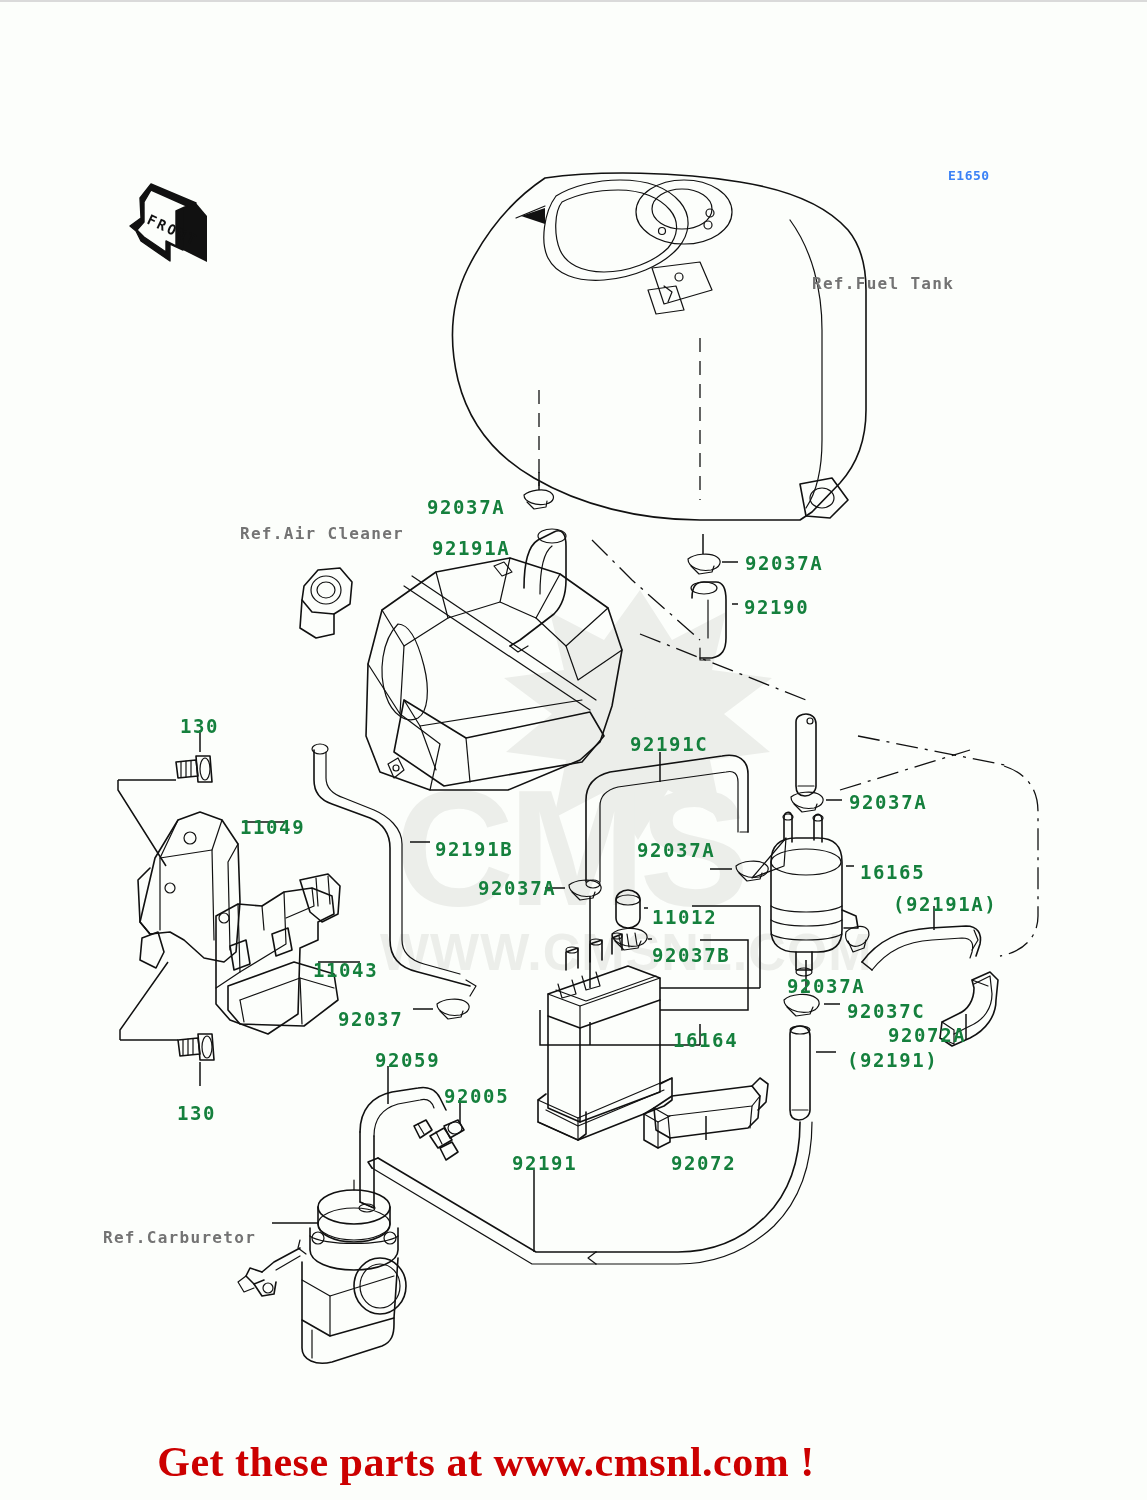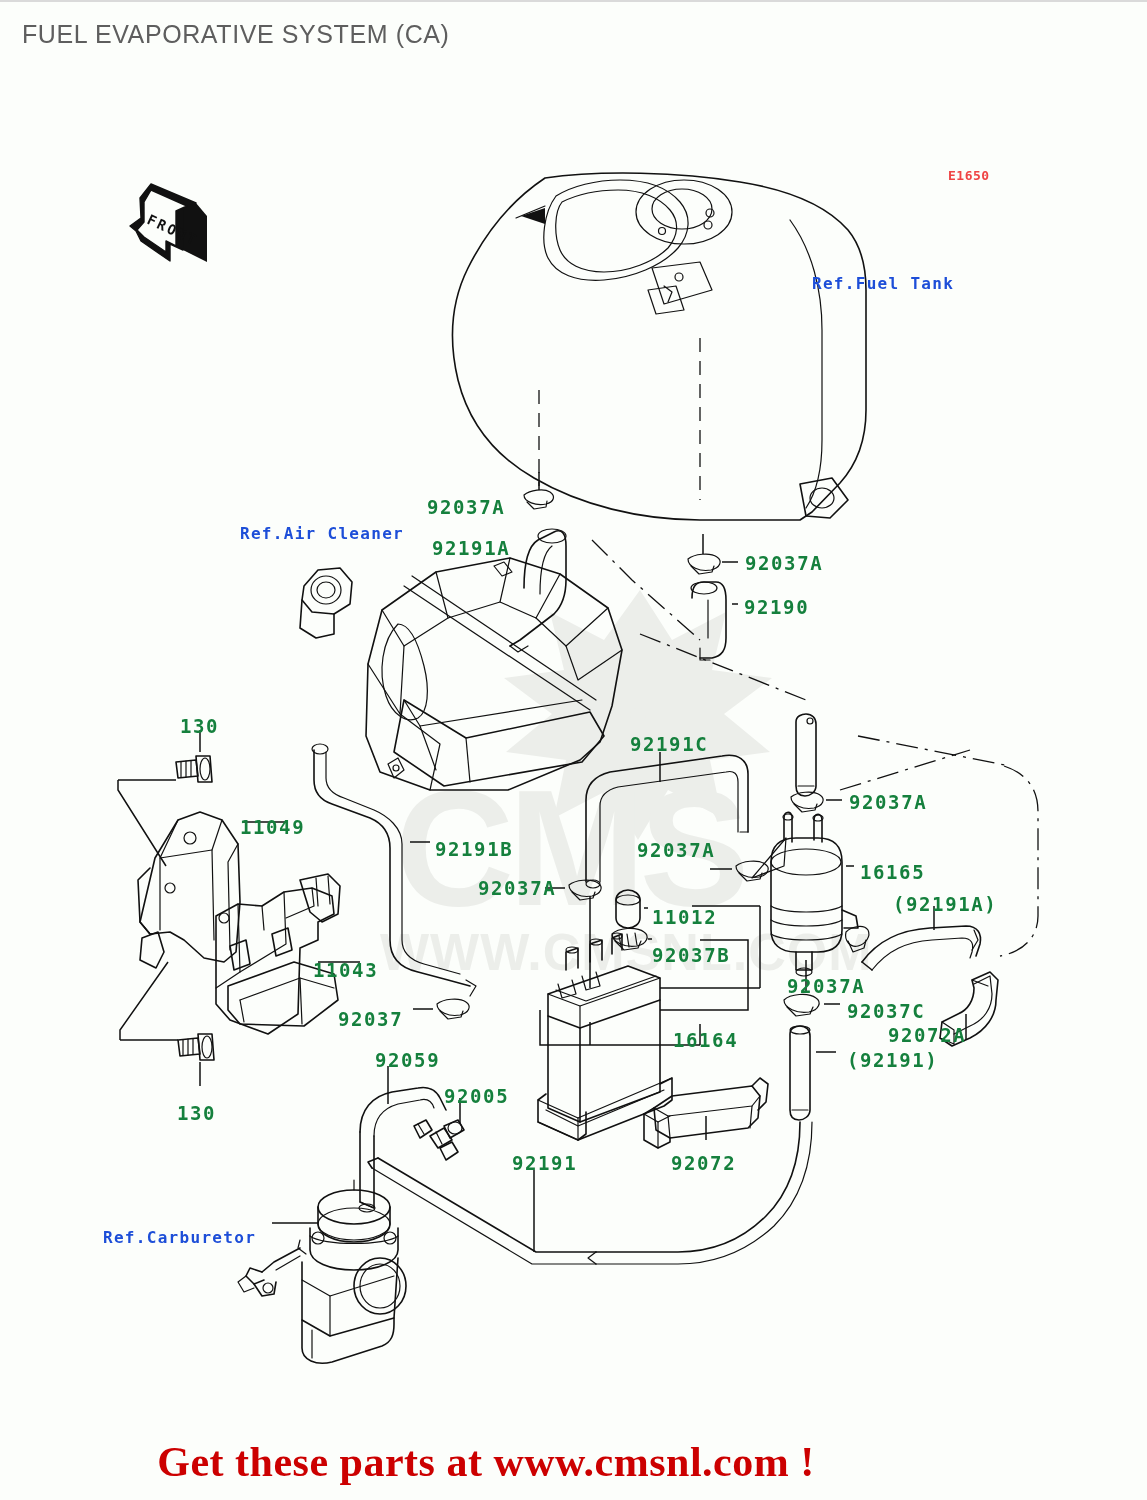--- a/index.html
+++ b/index.html
@@ -35,21 +35,21 @@
     white-space: nowrap;
   }
   #diagram-code {
     position: absolute;
     left: 948px;
     top: 168px;
     font-family: "DejaVu Sans Mono", monospace;
     font-size: 13px;
     font-weight: bold;
     letter-spacing: 0.5px;
-    color: #ef4444;
+    color: #3b82f6;
   }
   #footer-cta {
     position: absolute;
     left: 0;
     top: 1438px;
     width: 972px;
     text-align: center;
     font-family: "Liberation Serif", serif;
     font-size: 42px;
     font-weight: bold;
@@ -69,33 +69,32 @@
     font-weight: bold;
     color: #15803d;
     letter-spacing: 1.6px;
     white-space: nowrap;
   }
   .lbl-ref {
     position: absolute;
     font-family: "DejaVu Sans Mono", monospace;
     font-size: 16px;
     font-weight: bold;
-    color: #1d4ed8;
+    color: #737373;
     letter-spacing: 1.3px;
     white-space: nowrap;
   }
 </style>
 </head>
 <body>
 
 <div id="page">
 
   <div id="topline"></div>
 
-  <div id="page-title">FUEL EVAPORATIVE SYSTEM (CA)</div>
 
   <div id="diagram-code">E1650</div>
 
   <svg id="art" viewBox="0 0 1147 1500">
     <defs>
       <style>
         .ln   { fill:none; stroke:#111; stroke-width:1.6; stroke-linejoin:round; stroke-linecap:round; }
         .lnt  { fill:none; stroke:#111; stroke-width:1.2; stroke-linejoin:round; stroke-linecap:round; }
         .lnx  { fill:none; stroke:#111; stroke-width:1.0; stroke-linejoin:round; stroke-linecap:round; }
         .lead { fill:none; stroke:#111; stroke-width:1.5; }

